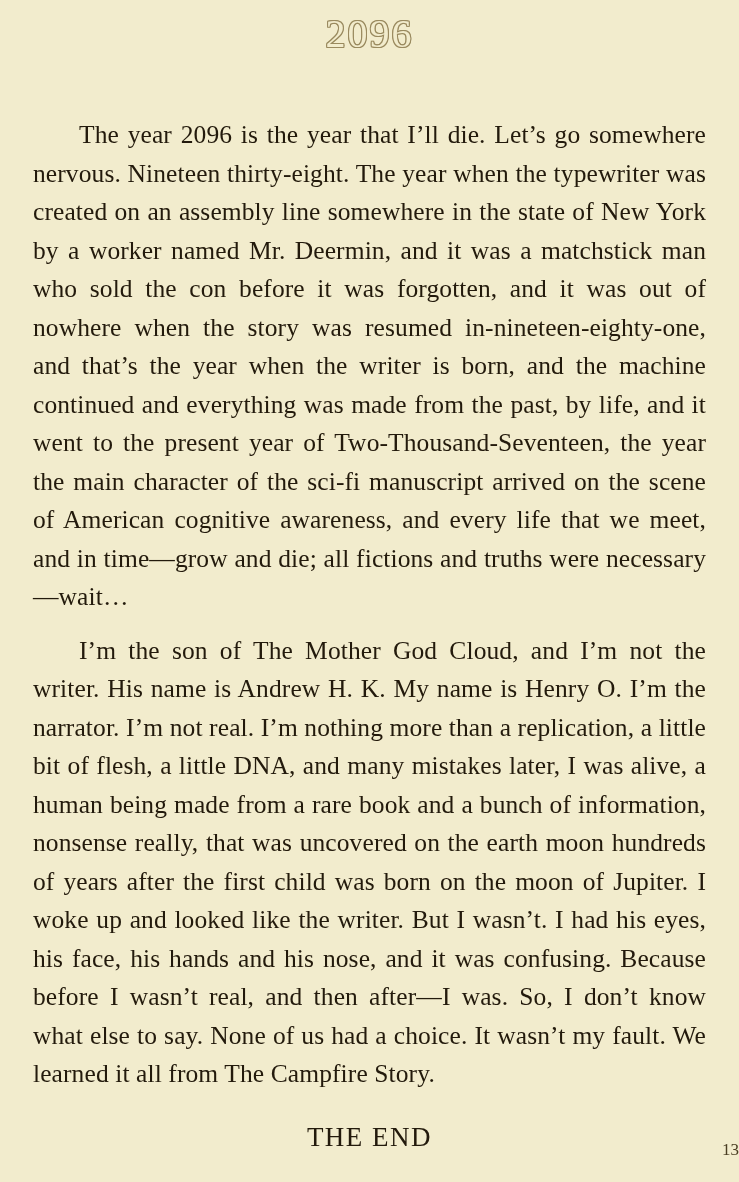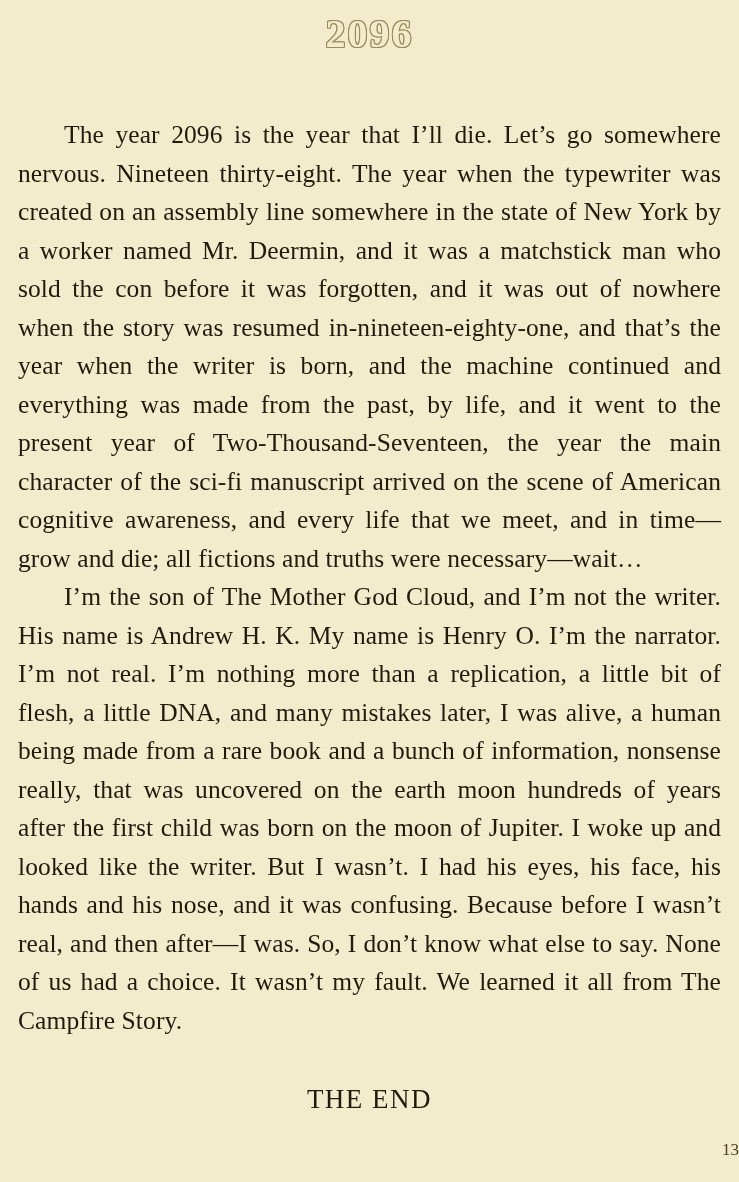--- a/index.html
+++ b/index.html
@@ -22,21 +22,21 @@
     box-sizing: border-box;
     padding: 0 10px;
   }
   .chapter-title {
     text-align: center;
     margin: 0;
     padding-top: 14px;
     font-family: "Liberation Serif", "DejaVu Serif", serif;
     font-size: 40px;
     letter-spacing: 2px;
-    font-weight: bold;
+    font-weight: normal;
     color: rgba(120, 100, 60, 0.55);
     -webkit-text-stroke: 0px;
     text-shadow:
        1px 0 0 rgba(150,130,85,0.5),
       -1px 0 0 rgba(150,130,85,0.5),
        0 1px 0 rgba(150,130,85,0.5),
        0 -1px 0 rgba(150,130,85,0.5);
     line-height: 1;
   }
   .chapter-title .outline {
@@ -45,38 +45,38 @@
        1px 0 0 #9a8a5f,
       -1px 0 0 #9a8a5f,
        0 1px 0 #9a8a5f,
        0 -1px 0 #9a8a5f,
        1px 1px 0 #9a8a5f,
       -1px -1px 0 #9a8a5f,
        1px -1px 0 #9a8a5f,
       -1px 1px 0 #9a8a5f;
   }
   .body-text {
-    margin: 0;
+    margin: 15px;
     padding: 0 8px;
     font-size: 25.5px;
     line-height: 38.5px;
     text-align: justify;
     text-justify: inter-word;
     letter-spacing: 0.1px;
     color: #231a0c;
   }
   .body-text.first {
     margin-top: 62px;
   }
   .body-text p {
     margin: 0;
     text-indent: 46px;
   }
   .the-end {
-    margin-top: 44px;
+    margin-top: 28px;
     text-align: center;
     font-size: 27px;
     letter-spacing: 1.5px;
     color: #231a0c;
   }
   .folio {
     position: absolute;
     bottom: 22px;
     left: 0;
     right: 0;

